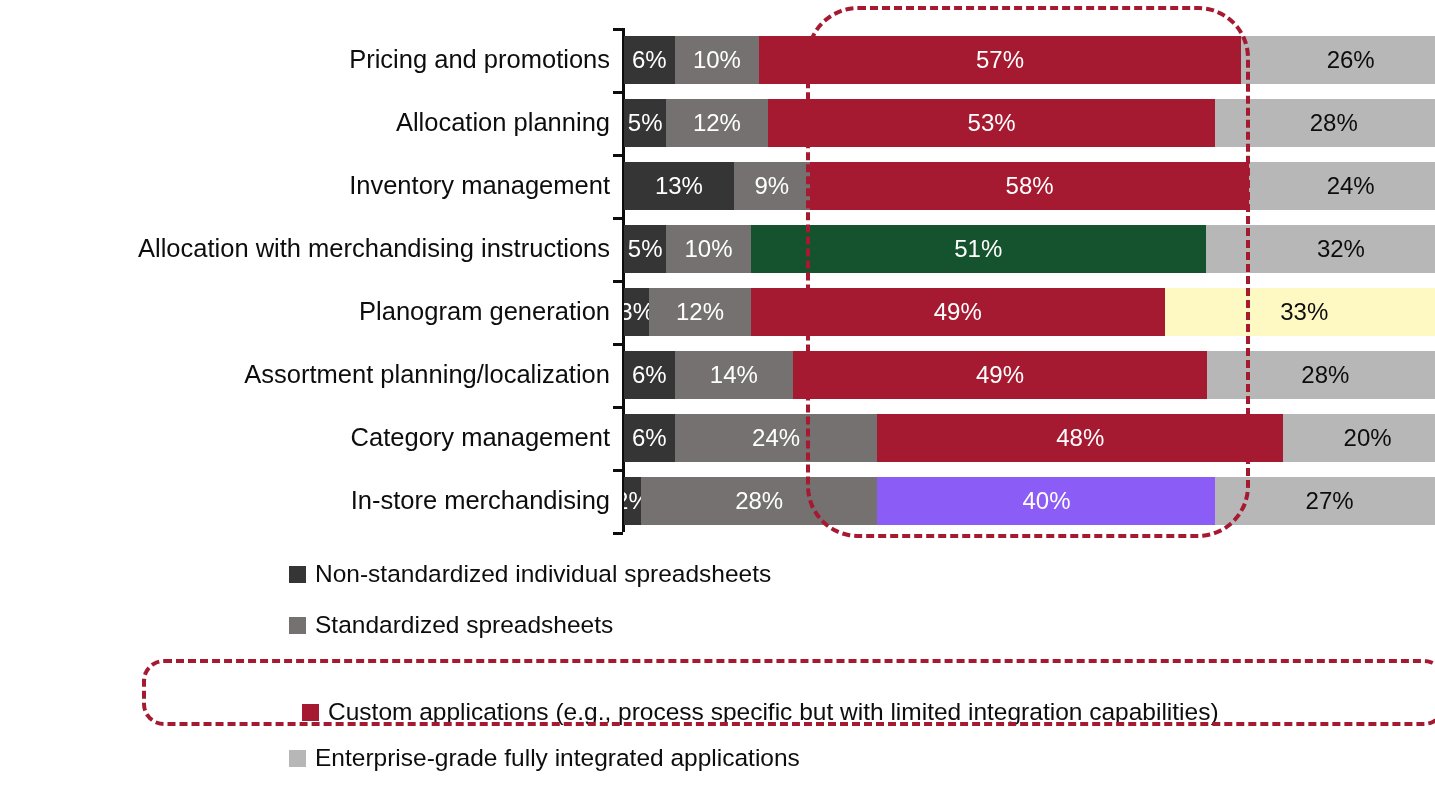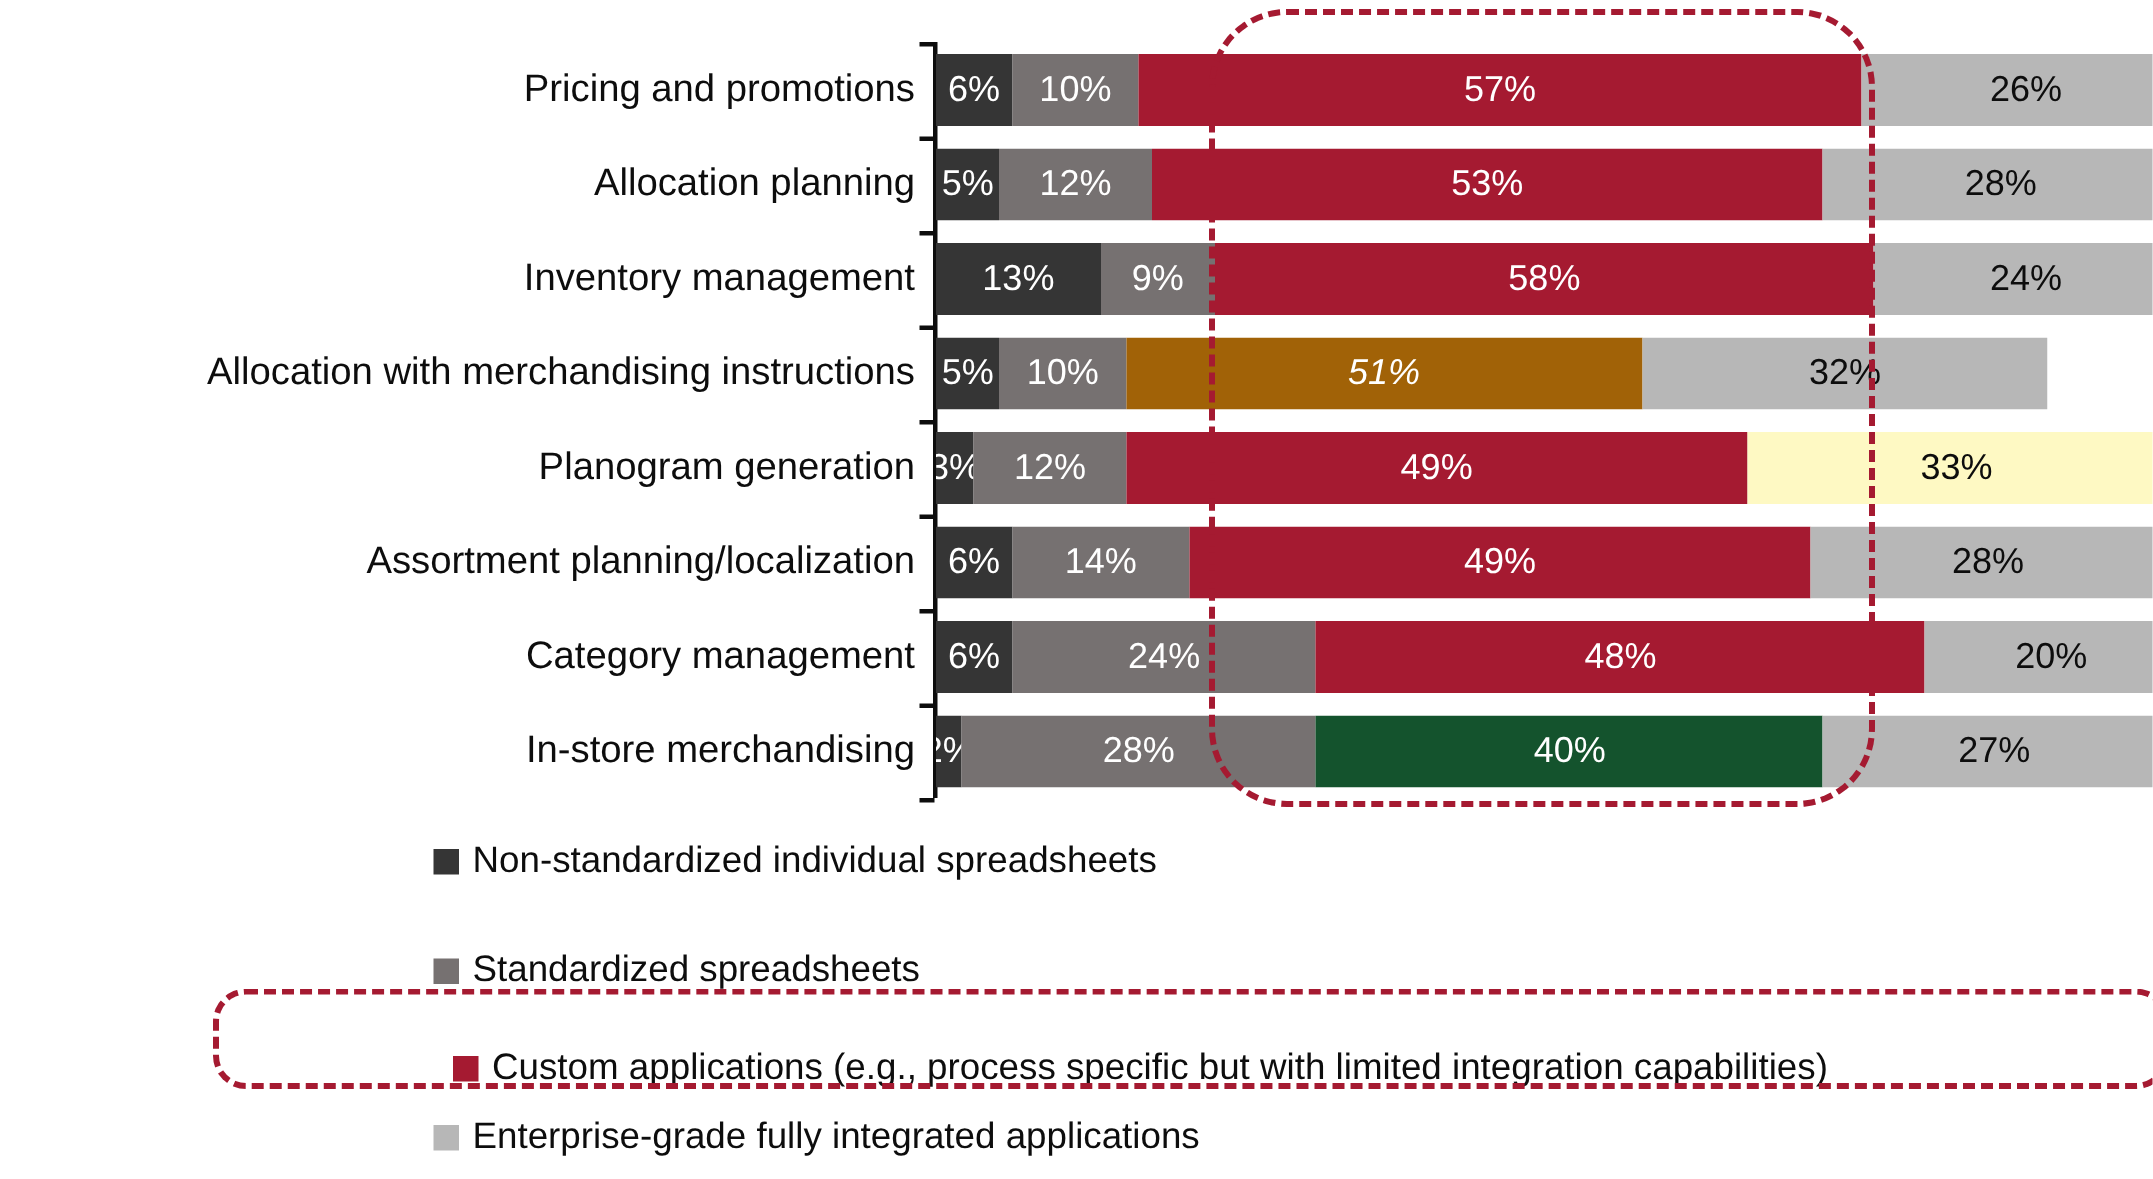--- a/index.html
+++ b/index.html
@@ -214,21 +214,21 @@
             <span class="seg-label">24%</span>
           </div>
         </div>
         <div class="bar-row" style="top: 197px;">
           <div class="seg s0" style="width: 42.25px; background: rgb(53, 53, 53);">
             <span class="seg-label">5%</span>
           </div>
           <div class="seg s1" style="width: 84.5px; background: rgb(118, 113, 113);">
             <span class="seg-label">10%</span>
           </div>
-          <div class="seg s2" style="width: 344px; background: #a16207; font-style: italic;">
+          <div class="seg s2" style="width: 455px; background: #14532d;">
             <span class="seg-label">51%</span>
           </div>
           <div class="seg s3" style="width: 270.4px; background: rgb(183, 183, 183);">
             <span class="seg-label">32%</span>
           </div>
         </div>
         <div class="bar-row" style="top: 260px;">
           <div class="seg s0" style="width: 25.35px; background: rgb(53, 53, 53);">
             <span class="seg-label">3%</span>
           </div>
@@ -270,39 +270,39 @@
             <span class="seg-label">20%</span>
           </div>
         </div>
         <div class="bar-row" style="top: 449px;">
           <div class="seg s0" style="width: 16.9px; background: rgb(53, 53, 53);">
             <span class="seg-label">2%</span>
           </div>
           <div class="seg s1" style="width: 236.6px; background: rgb(118, 113, 113);">
             <span class="seg-label">28%</span>
           </div>
-          <div class="seg s2" style="width: 338px; background: #14532d;">
+          <div class="seg s2" style="width: 338px; background: #8b5cf6;">
             <span class="seg-label">40%</span>
           </div>
           <div class="seg s3" style="width: 228.15px; background: rgb(183, 183, 183);">
             <span class="seg-label">27%</span>
           </div>
         </div>
       </div>
   </div>
 
   <div class="callout-chart"></div>
 
   <div class="legend">
     <div id="legend-items">
         <div class="legend-item" style="top: 12px; left: 245px;">
           <span class="legend-swatch sw0" style="background: rgb(53, 53, 53);"></span>
           <span>Non-standardized individual spreadsheets</span>
         </div>
-        <div class="legend-item" style="top: 85px; left: 245px;">
+        <div class="legend-item" style="top: 63px; left: 245px;">
           <span class="legend-swatch sw1" style="background: rgb(118, 113, 113);"></span>
           <span>Standardized spreadsheets</span>
         </div>
         <div class="legend-item" style="top: 150px; left: 258px;">
           <span class="legend-swatch sw2" style="background: rgb(165, 26, 49);"></span>
           <span>Custom applications (e.g., process specific but with limited integration capabilities)</span>
         </div>
         <div class="legend-item" style="top: 196px; left: 245px;">
           <span class="legend-swatch sw3" style="background: rgb(183, 183, 183);"></span>
           <span>Enterprise-grade fully integrated applications</span>

